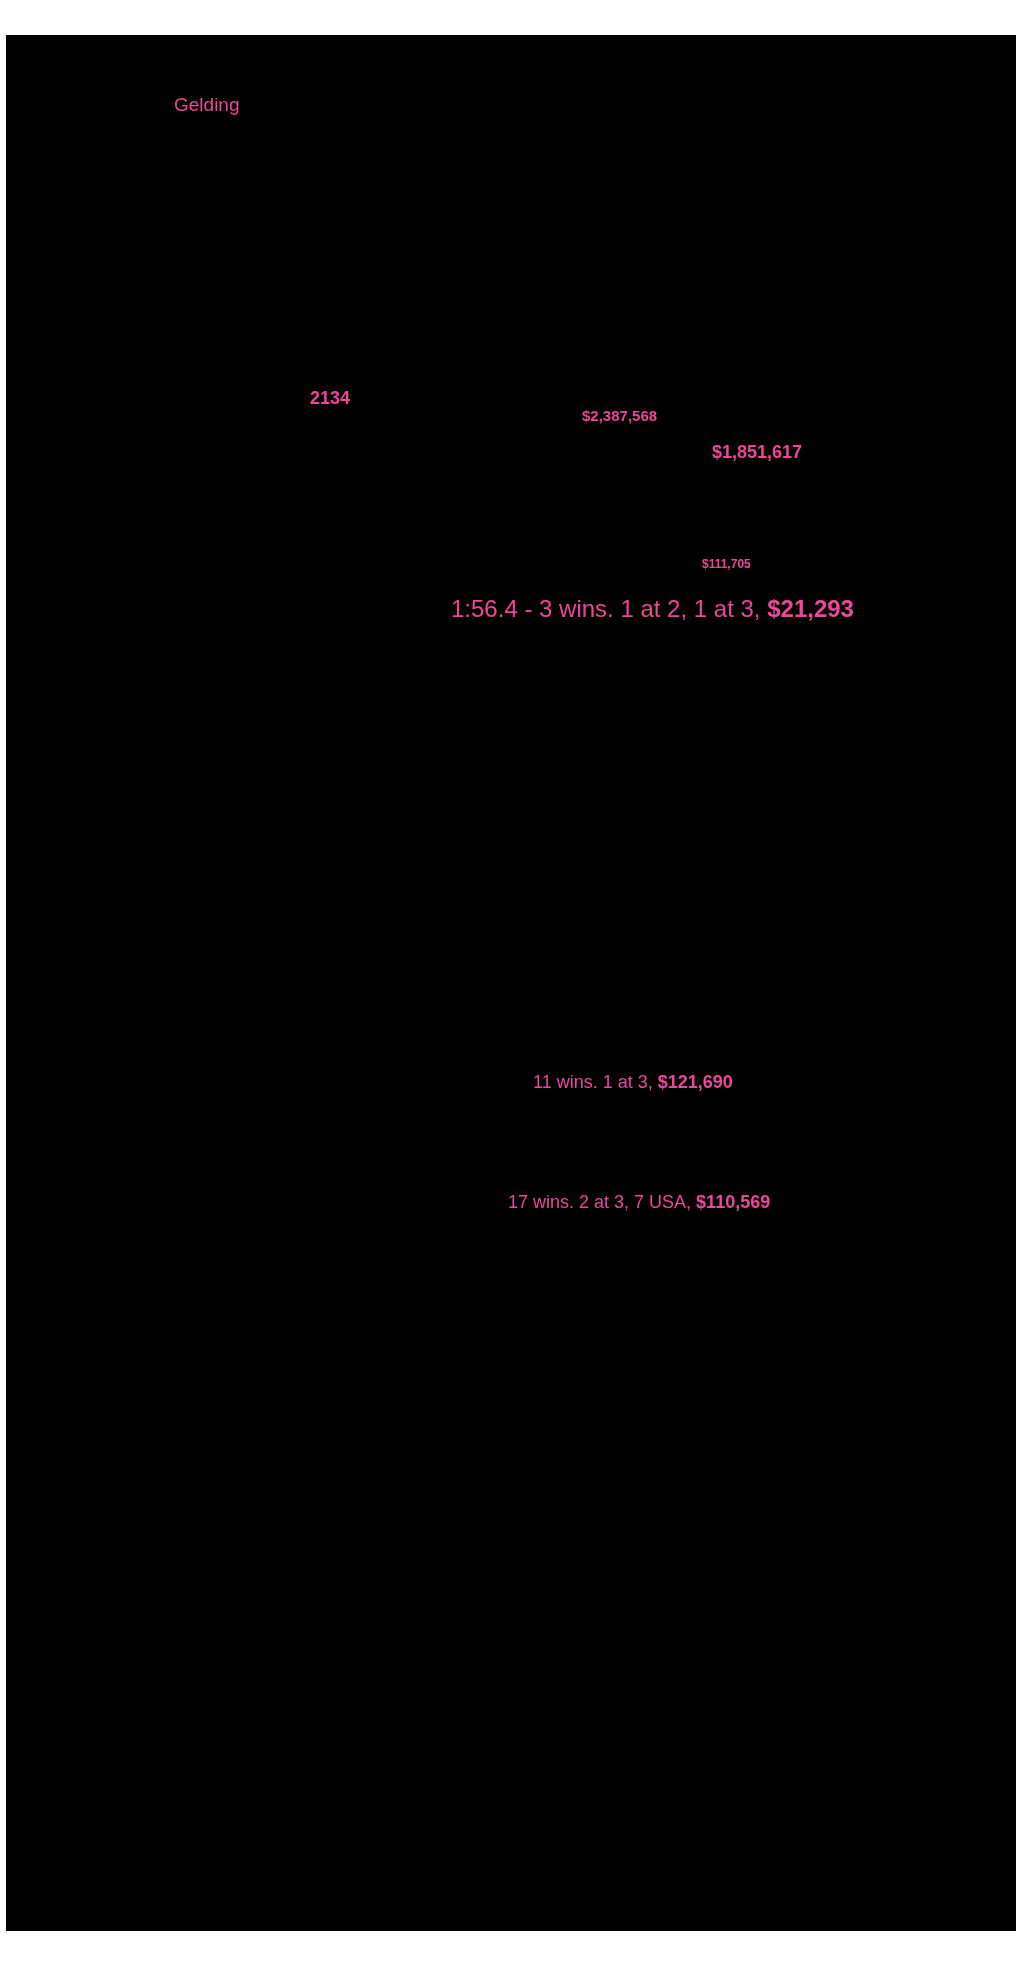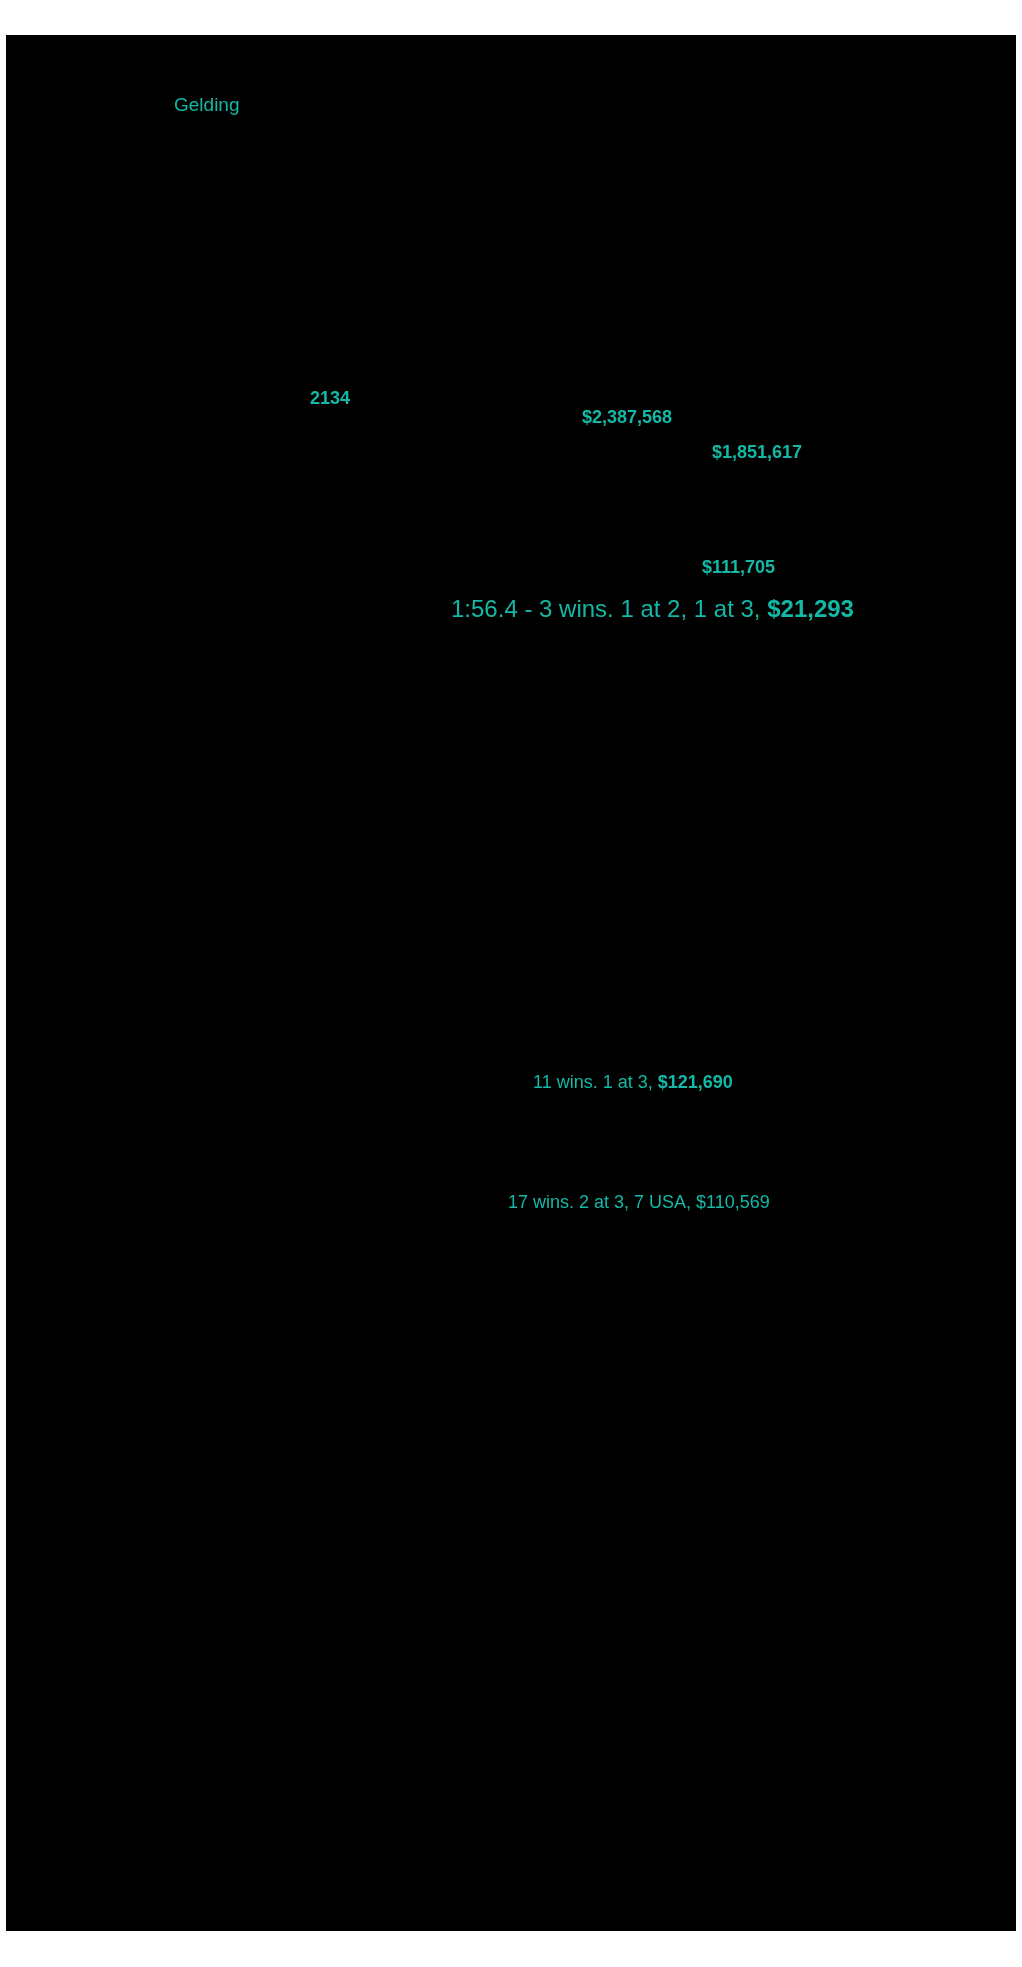--- a/index.html
+++ b/index.html
@@ -25,53 +25,53 @@
   .panel {
     position: absolute;
     left: 6px;
     top: 35px;
     width: 1010px;
     height: 1896px;
     background: #000000;
   }
   .entry {
     position: absolute;
-    color: #14b8a6;
+    color: #ec4899;
     white-space: nowrap;
     line-height: 1;
   }
   .e-gelding {
     left: 168px;
     top: 60px;
     font-size: 19px;
     font-weight: 400;
   }
   .e-2134 {
     left: 304px;
     top: 354px;
     font-size: 18px;
     font-weight: bold;
   }
   .e-earn1 {
     left: 576px;
     top: 373px;
-    font-size: 18px;
+    font-size: 15px;
     font-weight: bold;
   }
   .e-earn2 {
     left: 706px;
     top: 396px;
     font-size: 18px;
     font-weight: bold;
     margin-top: 12px;
   }
   .e-earn3 {
     left: 696px;
     top: 523px;
-    font-size: 18px;
+    font-size: 12px;
     font-weight: bold;
   }
   .e-record1 {
     left: 445px;
     top: 562px;
     font-size: 24px;
     font-weight: 400;
   }
   .e-record1 b { font-weight: bold; }
   .e-record2 {
@@ -81,21 +81,21 @@
     font-weight: 400;
     text-align: right;
   }
   .e-record2 b { font-weight: bold; }
   .e-record3 {
     left: 502px;
     top: 1158px;
     font-size: 18px;
     font-weight: 400;
   }
-  .e-record3 b { font-weight: normal; }
+  .e-record3 b { font-weight: bold; }
 </style>
 </head>
 <body>
 
 <div id="page">
   <div class="panel">
 
     <div class="entry e-gelding">Gelding</div>
 
     <div class="entry e-2134">2134</div>

